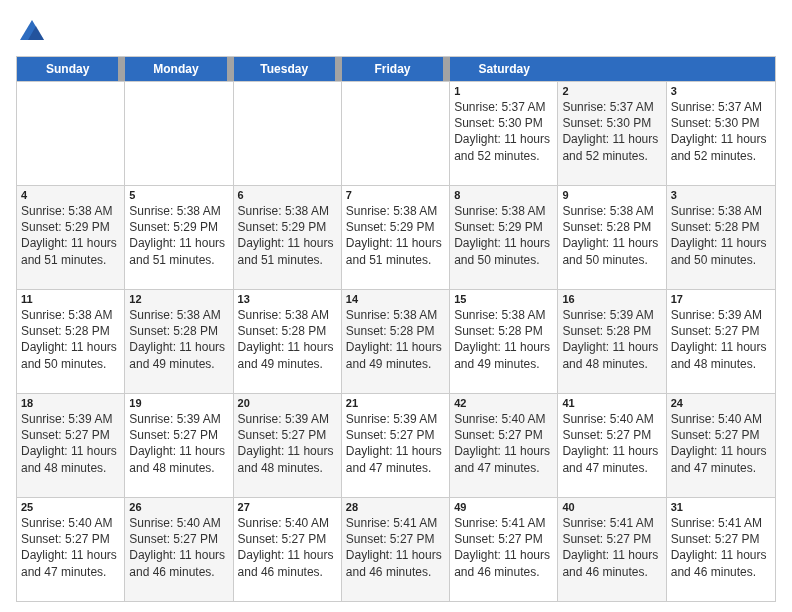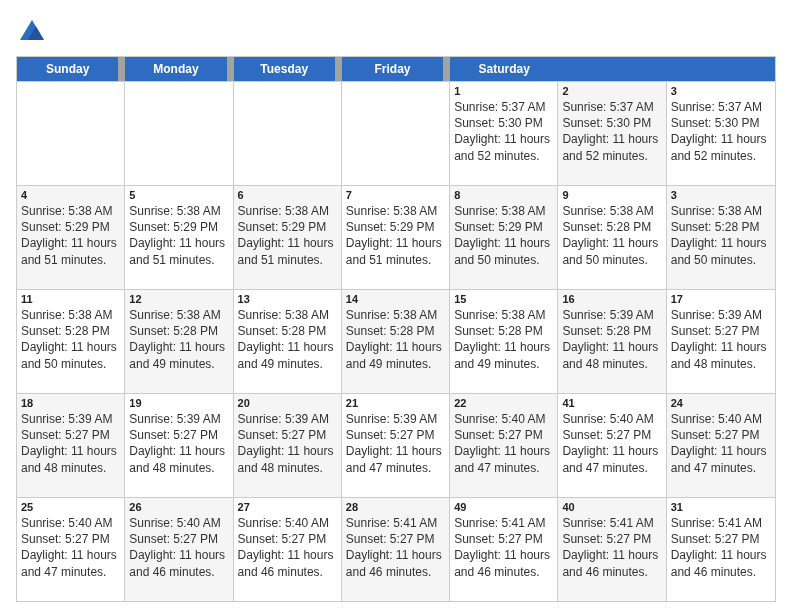--- a/index.html
+++ b/index.html
@@ -307,21 +307,21 @@
 and 48 minutes.</div>
           </div>
           <div class="cal-cell filled">
             <div class="day-num">21</div>
             <div class="cell-text" style="white-space: pre-line;">Sunrise: 5:39 AM
 Sunset: 5:27 PM
 Daylight: 11 hours
 and 47 minutes.</div>
           </div>
           <div class="cal-cell alt">
-            <div class="day-num">22</div>
+            <div class="day-num">42</div>
             <div class="cell-text" style="white-space: pre-line;">Sunrise: 5:40 AM
 Sunset: 5:27 PM
 Daylight: 11 hours
 and 47 minutes.</div>
           </div>
           <div class="cal-cell filled">
             <div class="day-num">41</div>
             <div class="cell-text" style="white-space: pre-line;">Sunrise: 5:40 AM
 Sunset: 5:27 PM
 Daylight: 11 hours

